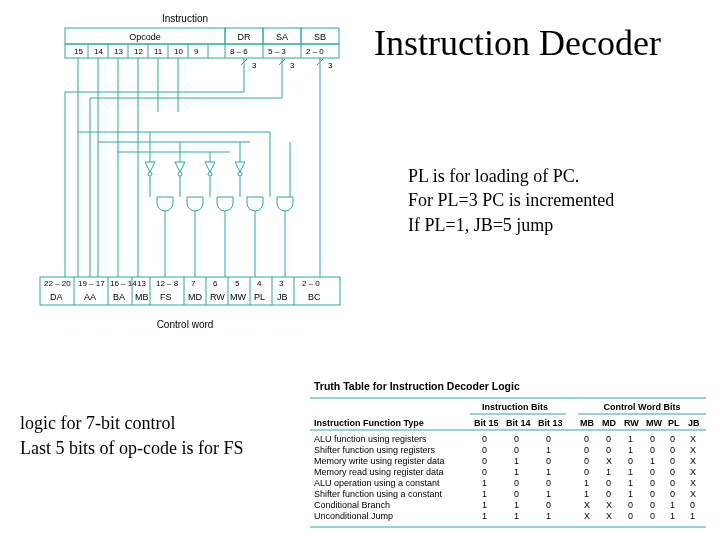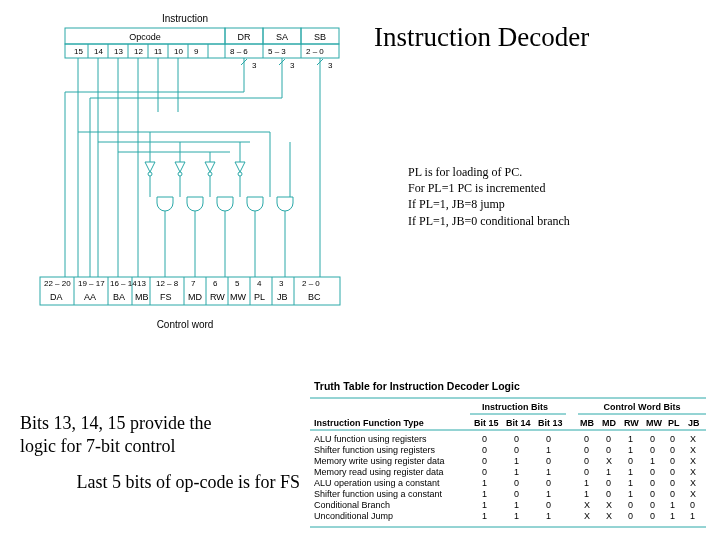--- a/index.html
+++ b/index.html
@@ -1,37 +1,35 @@
 <!DOCTYPE html>
 <html><head>
 <meta charset="utf-8">
 <style>
 body { margin:0; padding:0; width:720px; height:540px; font-family:"Times New Roman",serif; background:#fff; color:#000; position:relative; }
-.title { position:absolute; top:22px; left:374px; font-size:27px; }
-.side-text { position:absolute; top:164px; left:408px; font-size:12px; line-height:1.35; }
+.title { position:absolute; top:22px; left:374px; font-size:36px; }
+.side-text { position:absolute; top:164px; left:408px; font-size:18px; line-height:1.35; }
 .bottom-left { position:absolute; top:412px; left:20px; font-size:18px; line-height:1.25; width:280px; }
-.bottom-left .gap { margin-top:14px;text-align:right; }
+.bottom-left .gap { margin-top:2px; }
 .diagram { position:absolute; top:12px; left:30px; width:320px; height:330px; }
 .truth-table { position:absolute; top:378px; left:310px; }
 svg text { font-family:Arial,Helvetica,sans-serif; }
 </style>
 </head>
 <body>
 
 <div class="title">Instruction Decoder</div>
 
 <div class="side-text">
   <div>PL is for loading of PC.</div>
-  <div>For PL=1 PC is incremented</div>
-  <div>If PL=1, JB=8 jump</div>
-  <div>If PL=1, JB=0 conditional branch</div>
+  <div>For PL=3 PC is incremented</div>
+  <div>If PL=1, JB=5 jump</div>
 </div>
 
 <div class="bottom-left">
-  <div>Bits 13, 14, 15 provide the</div>
   <div>logic for 7-bit control</div>
   <div class="gap">Last 5 bits of op-code is for FS</div>
 </div>
 
 <svg class="diagram" viewBox="0 0 320 330">
   <defs>
     <g id="inv">
         <path d="M-5,0 L5,0 L0,10 Z" fill="#fff" stroke="#2aa8a8" stroke-width="1"></path>
         <circle cx="0" cy="12" r="2" fill="#fff" stroke="#2aa8a8"></circle>
       </g>

